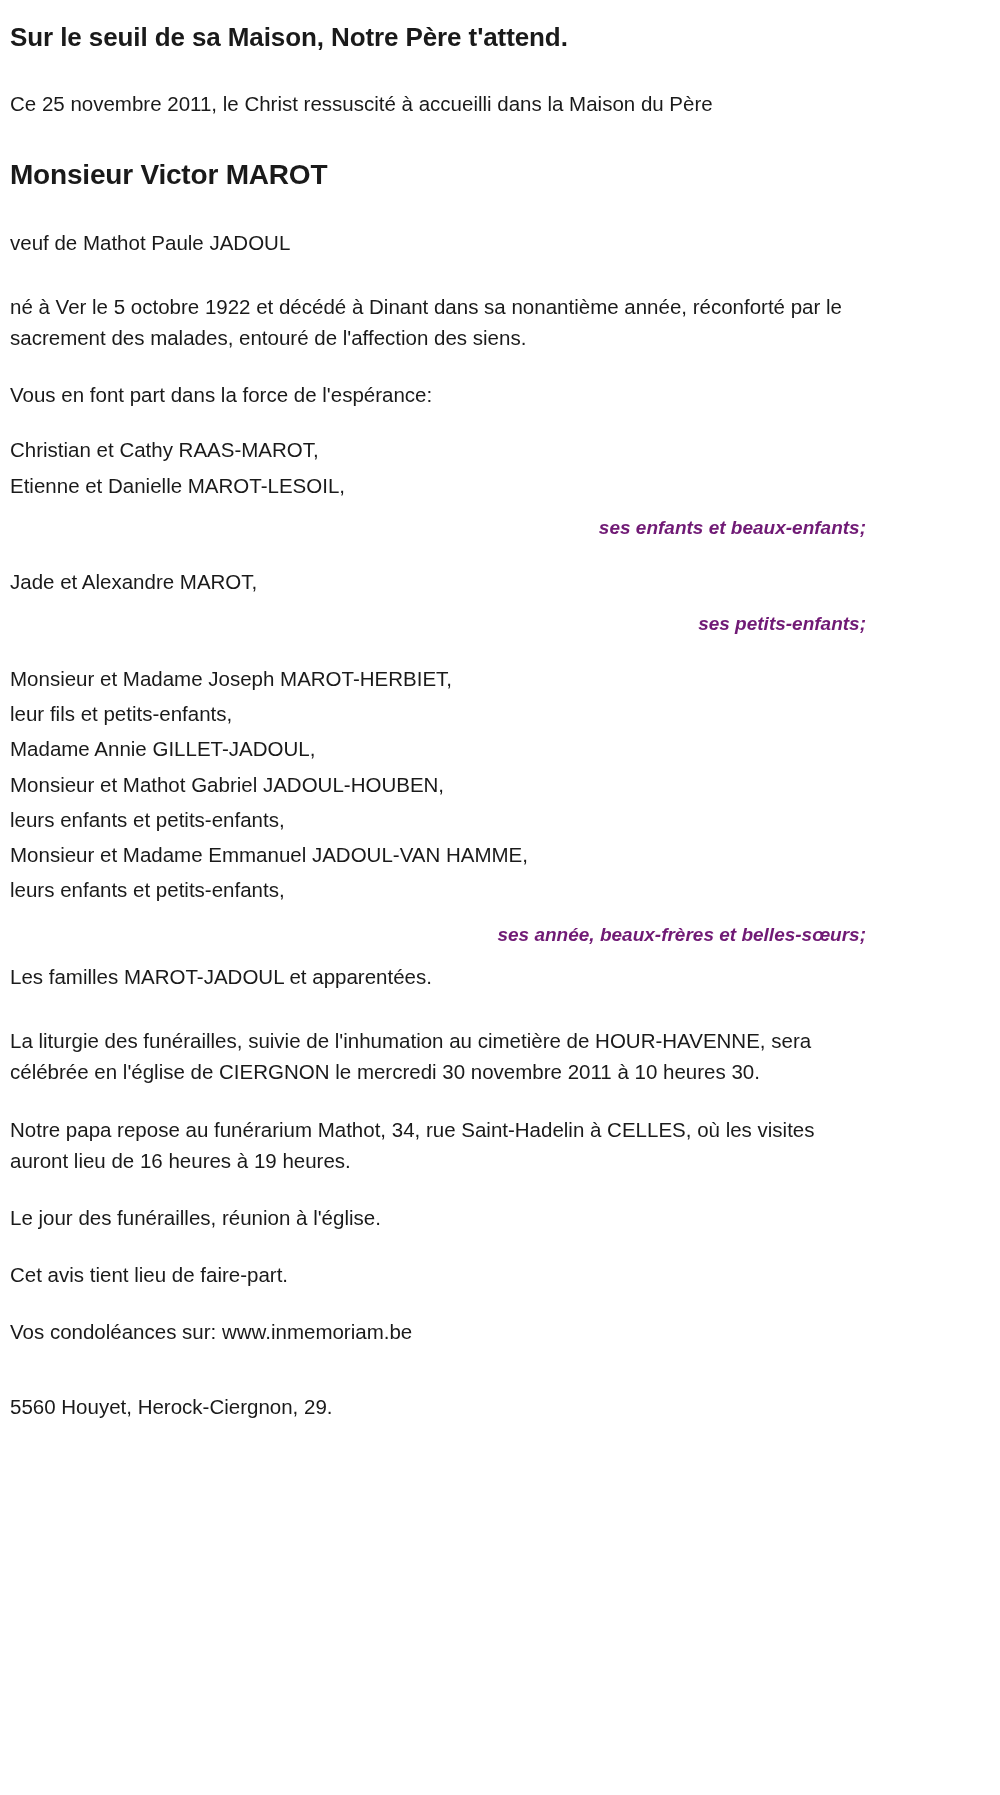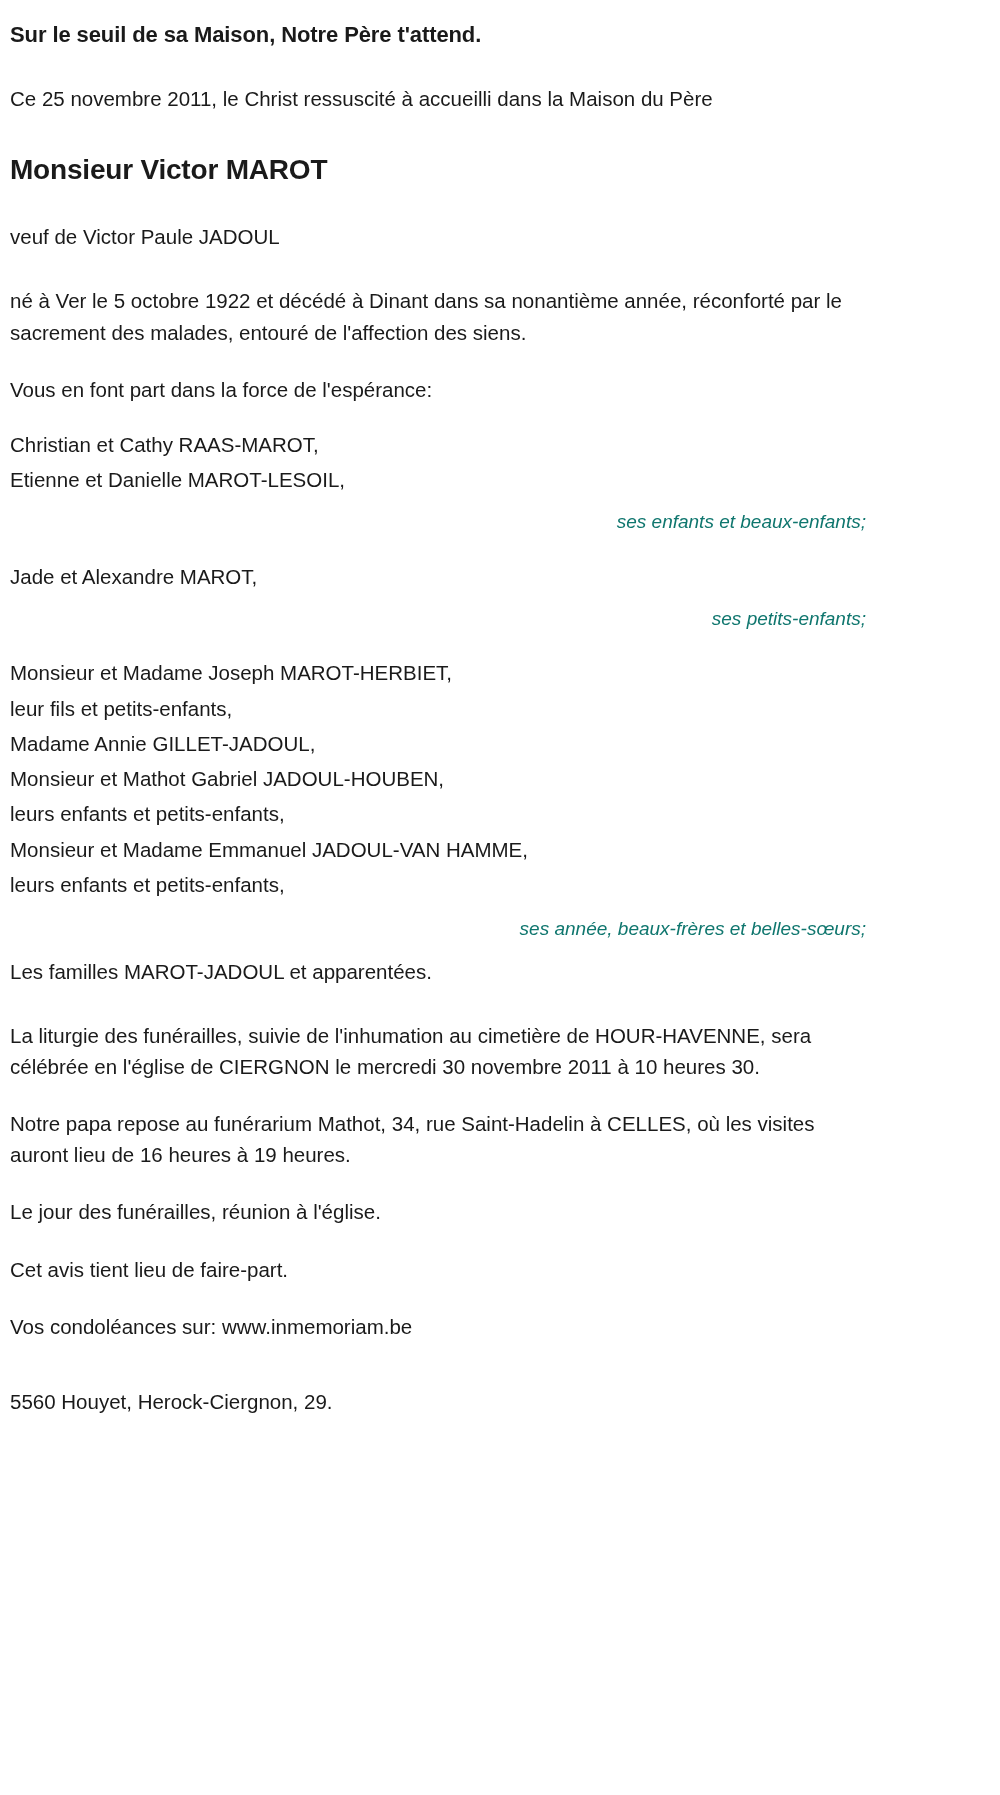--- a/index.html
+++ b/index.html
@@ -14,21 +14,21 @@
     color: #1a1a1a;
     -webkit-font-smoothing: antialiased;
   }
   .notice {
     box-sizing: border-box;
     width: 1000px;
     padding: 10px 134px 0 10px;
   }
   
   .headline {
-    font-size: 22px;
+    font-size: 26px;
     font-weight: bold;
     line-height: 1.35;
     margin: 10px 0 0 0;
     letter-spacing: -0.1px;
   }
   .para {
     font-size: 20.5px;
     font-weight: normal;
     line-height: 1.52;
     margin: 33px 0 0 0;
@@ -53,21 +53,22 @@
     display: block;
     white-space: pre;
   }
   
   .relation {
     font-size: 19px;
     font-style: italic;
     line-height: 1.55;
     text-align: right;
     margin: 6px 0 0 0;
-    color: #0f766e;
+    color: #701a75;
+    font-weight: bold;
   }
   .relation.pull-1 { margin-top: 10px; }
   .relation.pull-2 { margin-top: 10px; }
   .relation.pull-3 { margin-top: 12px; }
   .footer-address {
     font-size: 20.5px;
     line-height: 1.52;
     margin: 44px 0 0 0;
   }
 </style>
@@ -75,21 +76,21 @@
 <body>
 
 <div class="notice">
 
   <p class="headline">Sur le seuil de sa Maison, Notre Père t'attend.</p>
 
   <p class="para">Ce 25 novembre 2011, le Christ ressuscité à accueilli dans la Maison du Père</p>
 
   <h1 class="name-title">Monsieur Victor MAROT</h1>
 
-  <p class="para">veuf de Victor Paule JADOUL</p>
+  <p class="para">veuf de Mathot Paule JADOUL</p>
 
   <p class="para">né à Ver le 5 octobre 1922 et décédé à Dinant dans sa nonantième année, réconforté par le sacrement des malades, entouré de l'affection des siens.</p>
 
   <p class="para tight">Vous en font part dans la force de l'espérance:</p>
 
   <div class="name-list">
     <span class="line">Christian et Cathy RAAS-MAROT,</span>
     <span class="line">Etienne et Danielle MAROT-LESOIL,</span>
   </div>
   <p class="relation pull-1">ses enfants et beaux-enfants;</p>

